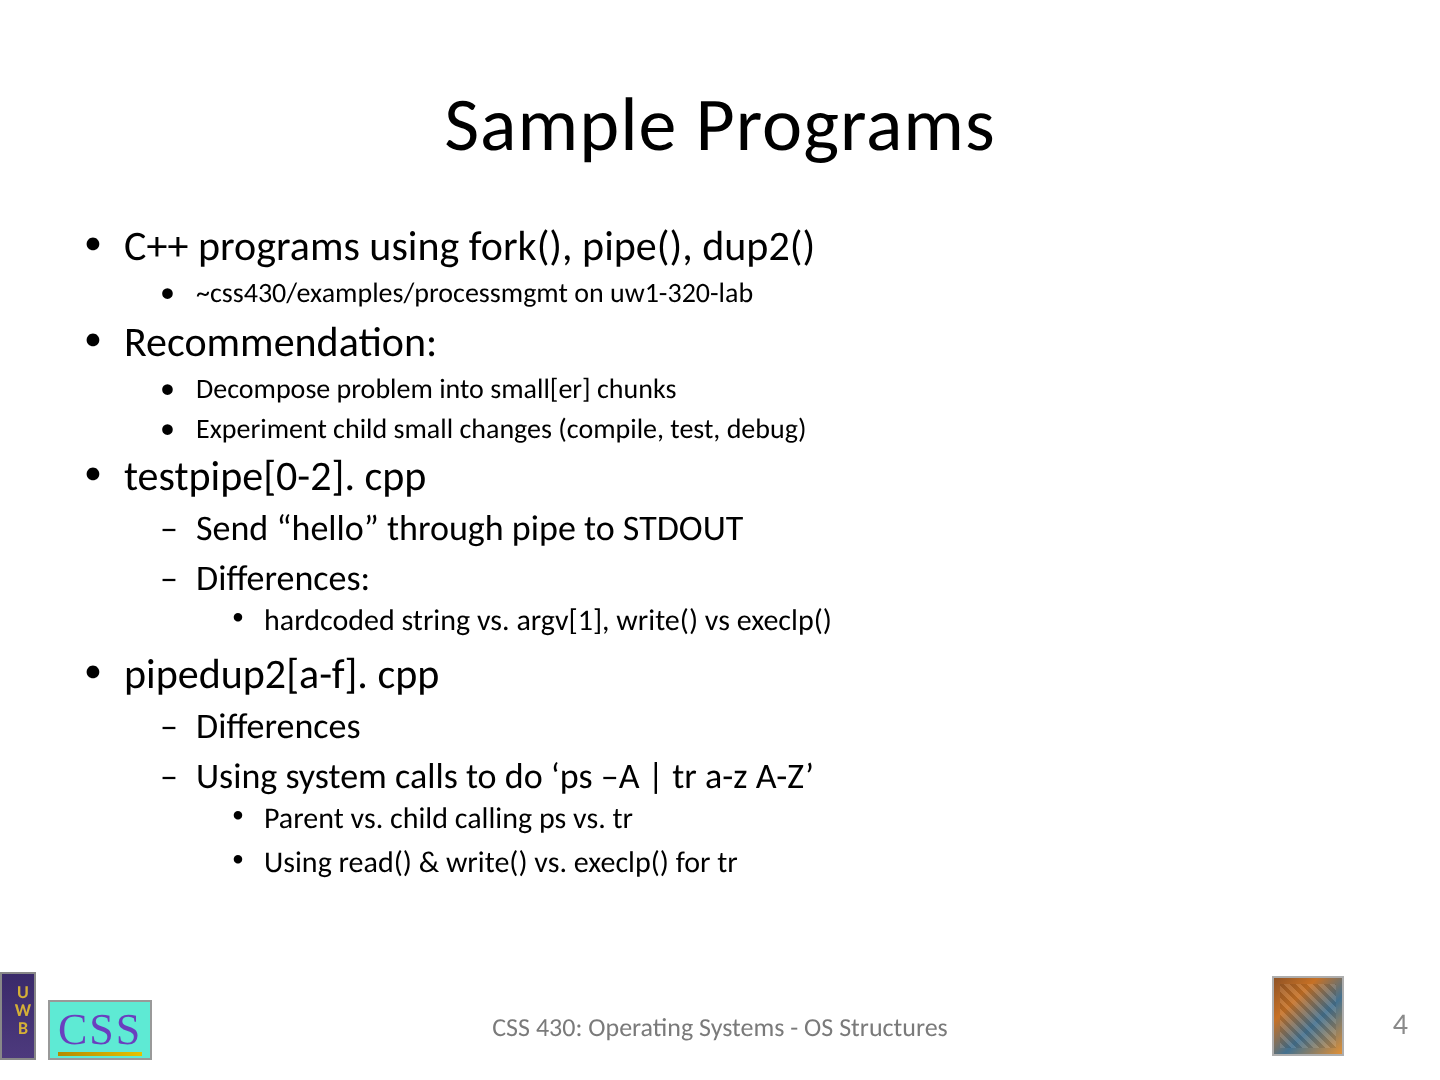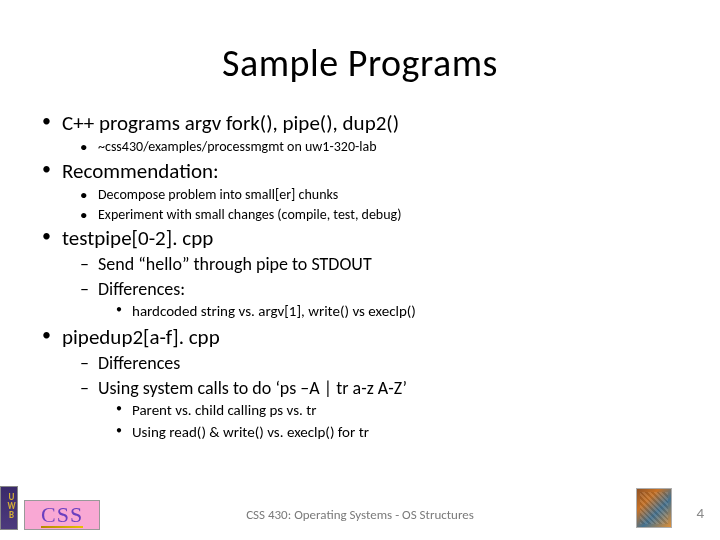--- a/index.html
+++ b/index.html
@@ -15,39 +15,39 @@
   .d2 { font-size: 18px; line-height: 1.25; padding-left: 62px; position: relative; }
   .d2::before { content: "–"; position: absolute; left: 44px; top: 0; }
   .b3 { font-size: 15px; line-height: 1.3; padding-left: 96px; position: relative; }
   .b3::before { content: "•"; position: absolute; left: 80px; top: 0; font-size: 12px; }
   .footer { position: absolute; bottom: 10px; left: 0; right: 0; width: 100%; height: 44px; }
   .footer-text { position: absolute; bottom: 8px; left: 0; right: 0; text-align: center; font-size: 13px; color: #7a7a7a; }
   .page-num { position: absolute; right: 16px; bottom: 8px; font-size: 15px; color: #8a8a8a; }
   .logo-left { position: absolute; left: 0; bottom: 0; display: flex; align-items: flex-end; }
   .uwb-bar { width: 18px; height: 44px; background: linear-gradient(#3a2a6a, #4d3a7d); border: 1px solid #888; }
   .uwb-bar .w { color: #d4af37; font-weight: bold; font-size: 9px; writing-mode: vertical-rl; text-orientation: upright; padding-top: 4px; letter-spacing: -2px; text-align: center; width: 100%; }
-  .css-box { margin-left: 6px; border: 1px solid #999; padding: 1px 16px; background: #f9a8d4; }
+  .css-box { margin-left: 6px; border: 1px solid #999; padding: 1px 4px; background: #5eead4; }
   .css-text { font-family: "Times New Roman", serif; color: #6a3fbf; font-size: 22px; font-weight: 500; letter-spacing: 1px; }
   .css-ul { height: 2px; background: linear-gradient(to right, #b48a00, #e6c200); margin-top: -2px; }
   .logo-right { position: absolute; right: 48px; bottom: 2px; width: 36px; height: 40px; background: linear-gradient(135deg,#8a4a1a 0%, #c46a1a 30%, #3a6a8a 60%, #e08a2a 100%); border: 1px solid #aaa; opacity: 0.95; }
   .logo-right::after { content:""; position:absolute; inset:3px; background: repeating-linear-gradient(45deg, rgba(255,255,255,0.1) 0 2px, rgba(0,0,0,0.1) 2px 4px); }
 </style>
 </head>
 <body>
 
 <div class="slide">
   <h1 class="title">Sample Programs</h1>
 
   <ul class="top">
-    <li class="b1">C++ programs argv fork(), pipe(), dup2()</li>
+    <li class="b1">C++ programs using fork(), pipe(), dup2()</li>
     <li class="b2">~css430/examples/processmgmt on uw1-320-lab</li>
 
     <li class="b1">Recommendation:</li>
     <li class="b2">Decompose problem into small[er] chunks</li>
-    <li class="b2">Experiment with small changes (compile, test, debug)</li>
+    <li class="b2">Experiment child small changes (compile, test, debug)</li>
 
     <li class="b1">testpipe[0-2]. cpp</li>
     <li class="d2">Send “hello” through pipe to STDOUT</li>
     <li class="d2">Differences:</li>
     <li class="b3">hardcoded string vs. argv[1], write() vs execlp()</li>
 
     <li class="b1">pipedup2[a-f]. cpp</li>
     <li class="d2">Differences</li>
     <li class="d2">Using system calls to do ‘ps –A | tr a-z A-Z’</li>
     <li class="b3">Parent vs. child calling ps vs. tr</li>

